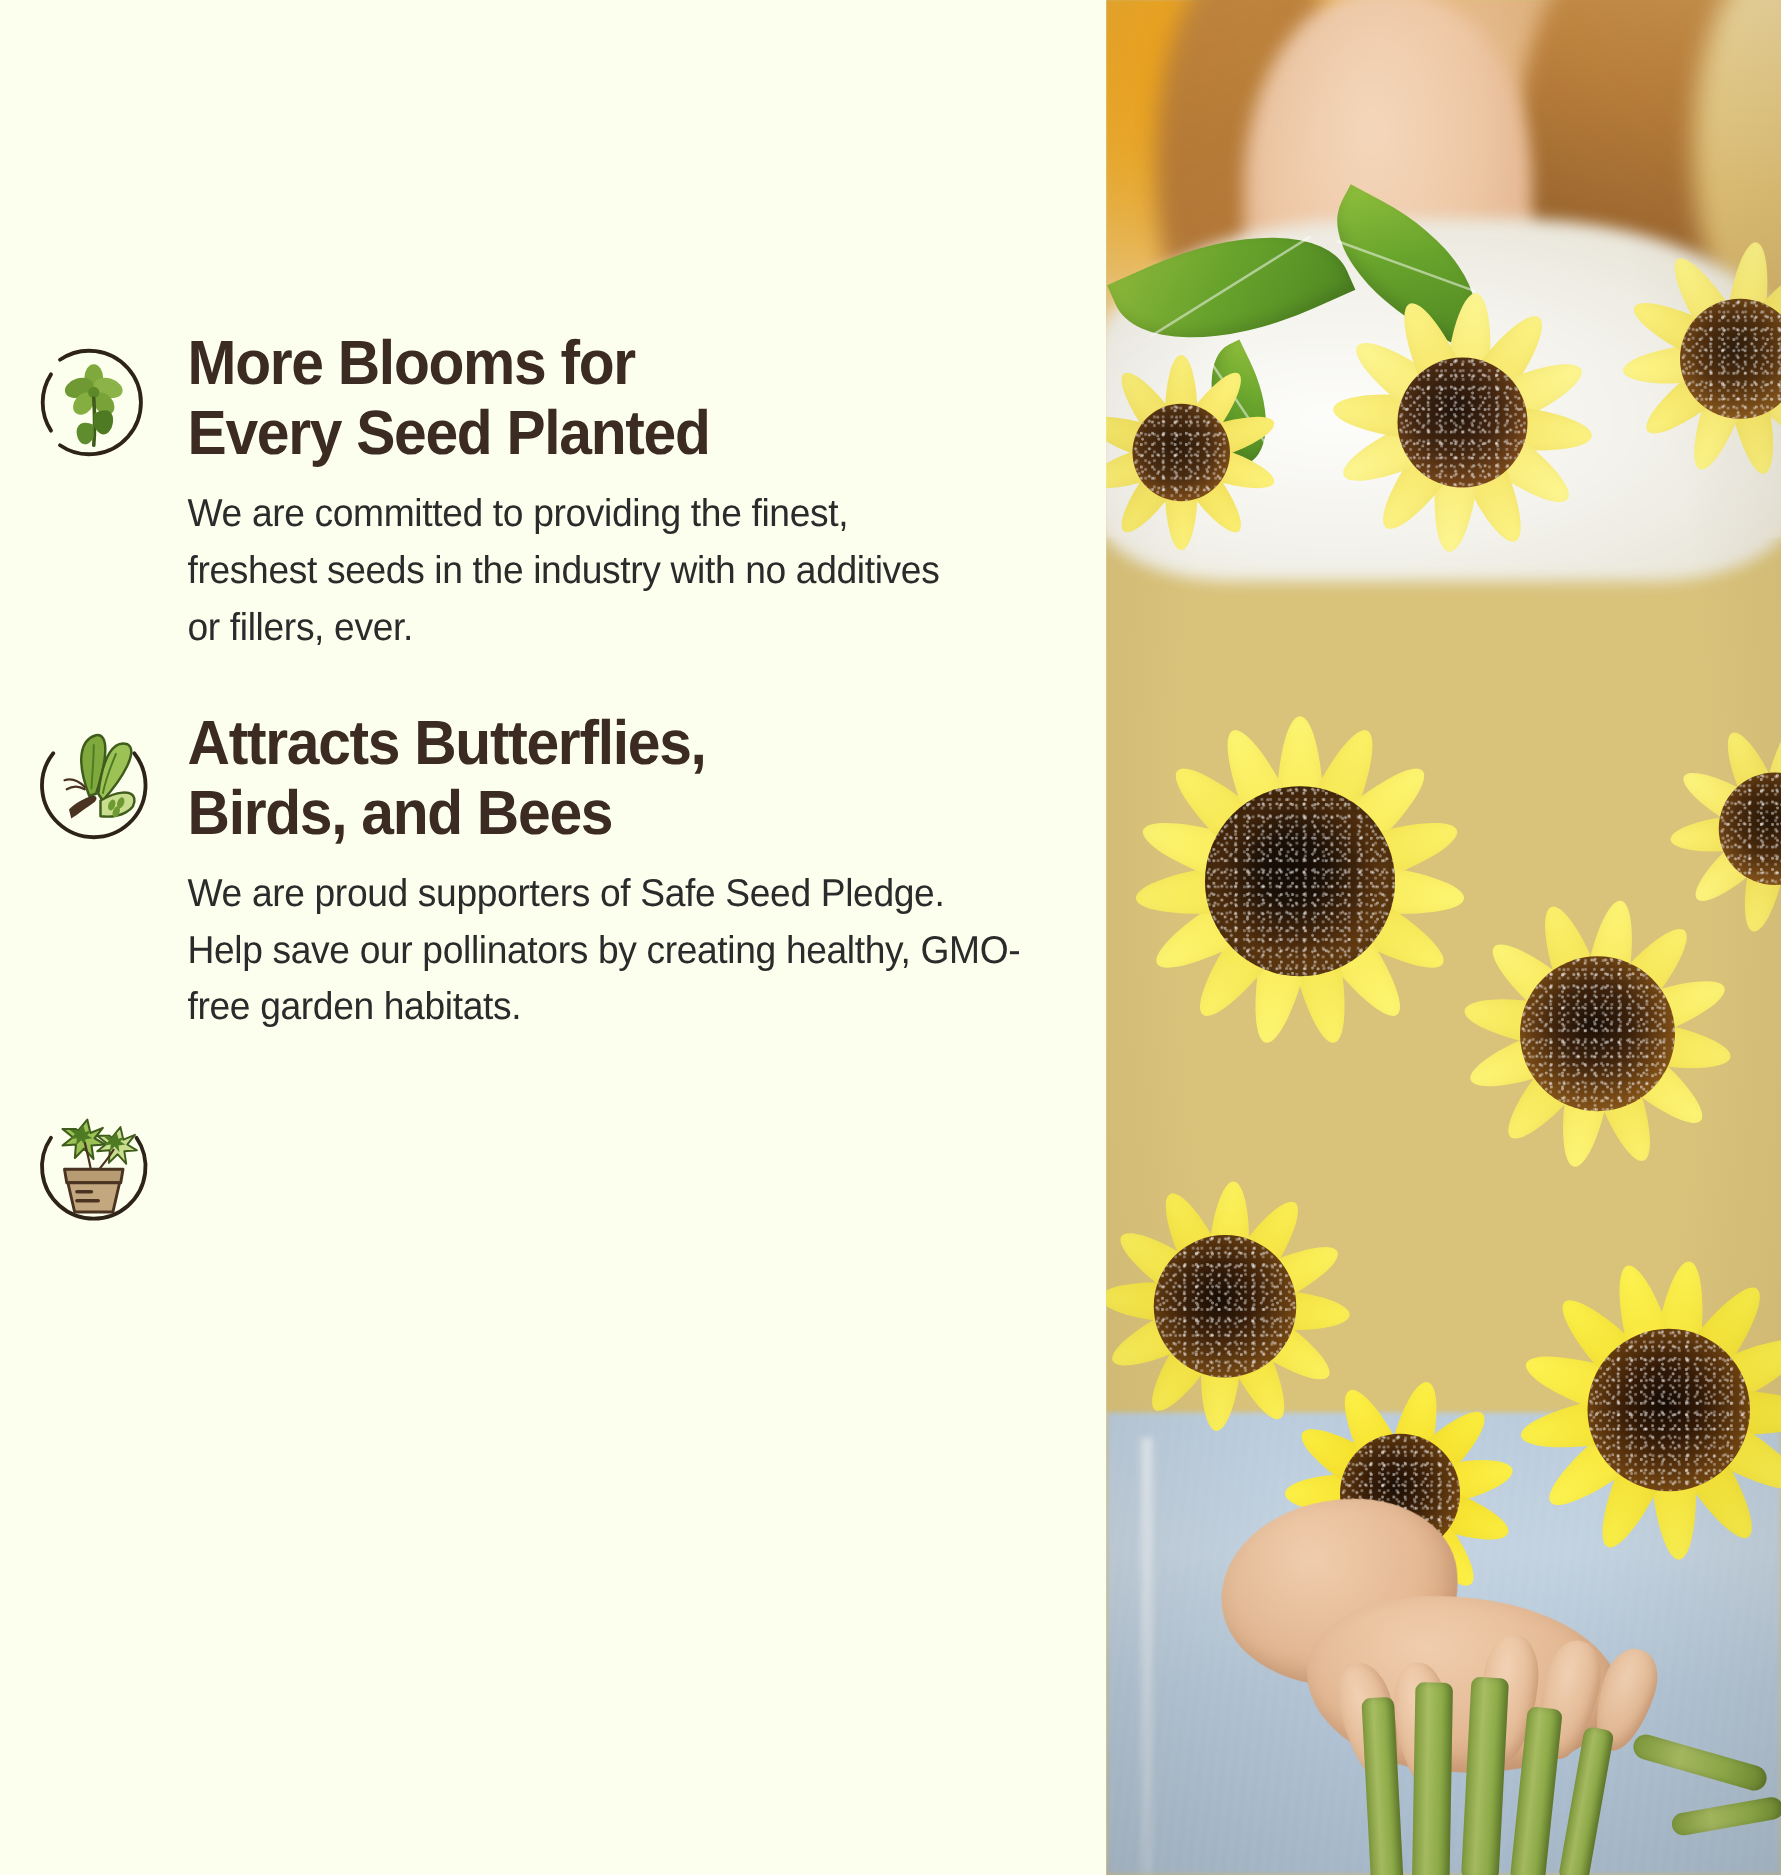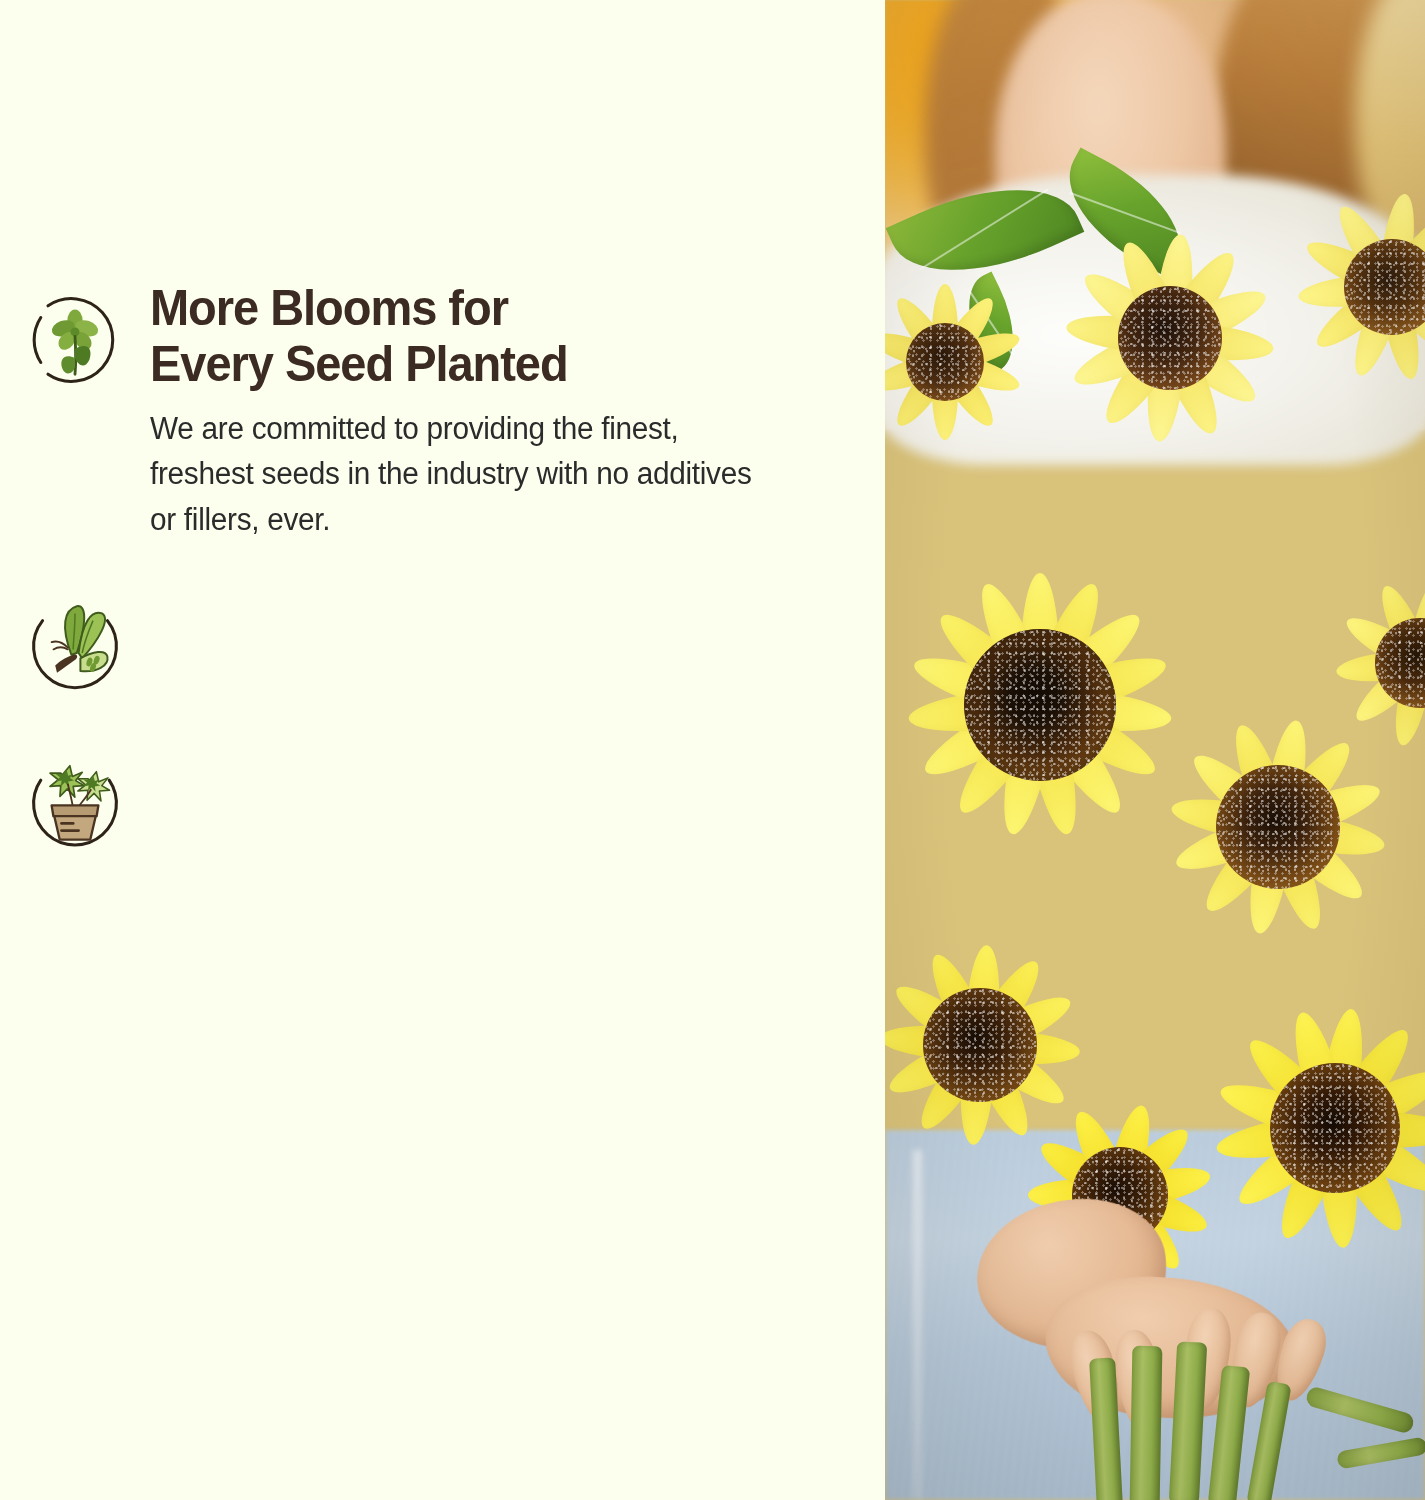--- a/index.html
+++ b/index.html
@@ -26,21 +26,21 @@
   .left-panel {
     position: relative;
     width: 885px;
     height: 1500px;
     background: #fdffee;
     flex: 0 0 885px;
   }
 
   .features-list {
     position: absolute;
-    top: 280px;
+    top: 262px;
     left: 0;
     width: 885px;
   }
 
   .feature {
     position: relative;
     display: flex;
     align-items: flex-start;
     margin-bottom: 42px;
   }
@@ -321,20 +321,25 @@
               <path d="M60 26 C60 44 58 58 58 66" stroke="#4f7a24" stroke-width="1.7" fill="none"></path>
               <path d="M80 34 C74 48 70 60 68 70" stroke="#4f7a24" stroke-width="1.7" fill="none"></path>
               <ellipse cx="76" cy="80" rx="3" ry="5" fill="#6f9a33" transform="rotate(20 76 80)"></ellipse>
               <ellipse cx="84" cy="78" rx="3" ry="5" fill="#6f9a33" transform="rotate(20 84 78)"></ellipse>
               <ellipse cx="80" cy="86" rx="3" ry="5" fill="#6f9a33" transform="rotate(20 80 86)"></ellipse>
               <path d="M38 84 C44 78 52 74 58 72 C62 71 64 74 61 77 C54 82 46 88 40 92 Z" fill="#4a3421"></path>
               <path d="M52 64 C46 58 40 56 34 58" stroke="#4a3421" stroke-width="2" fill="none" stroke-linecap="round"></path>
               <path d="M52 66 C47 63 41 63 36 66" stroke="#4a3421" stroke-width="2" fill="none" stroke-linecap="round"></path>
             </g>
           </svg>
+        </div>
+        <div class="feature-body">
+          <h2 class="feature-title">Attracts Butterflies,
+Birds, and Bees</h2>
+          <p class="feature-desc">We are proud supporters of Safe Seed Pledge. Help save our pollinators by creating healthy, GMO-free garden habitats.</p>
         </div>
       </div>
 
       <div class="feature f3">
         <div class="feature-icon-wrap">
           <svg class="feature-icon" viewBox="0 0 120 120">
             <path d="M22 38 A46 46 0 1 0 98 38" fill="none" stroke="#2e2318" stroke-width="3.4" stroke-linecap="round"></path>
             <g transform="translate(46,32) scale(0.92)">
               <path d="M0 0 L9 -11 L12 2 L24 -3 L16 7 L26 13 L13 14 L15 27 L6 17 L-3 26 L-2 13 L-15 14 L-5 6 L-15 -2 L-2 -2 Z" fill="#9cc256" stroke="#3f5c1d" stroke-width="2" stroke-linejoin="round"></path>
               <path d="M0 0 L5 -6 L7 1 L13 -1 L9 4 L14 7 L7 8 L8 15 L3 9 L-2 14 L-1 7 L-8 8 L-3 3 L-8 -1 L-1 -1 Z" fill="#4f7a24"></path>

